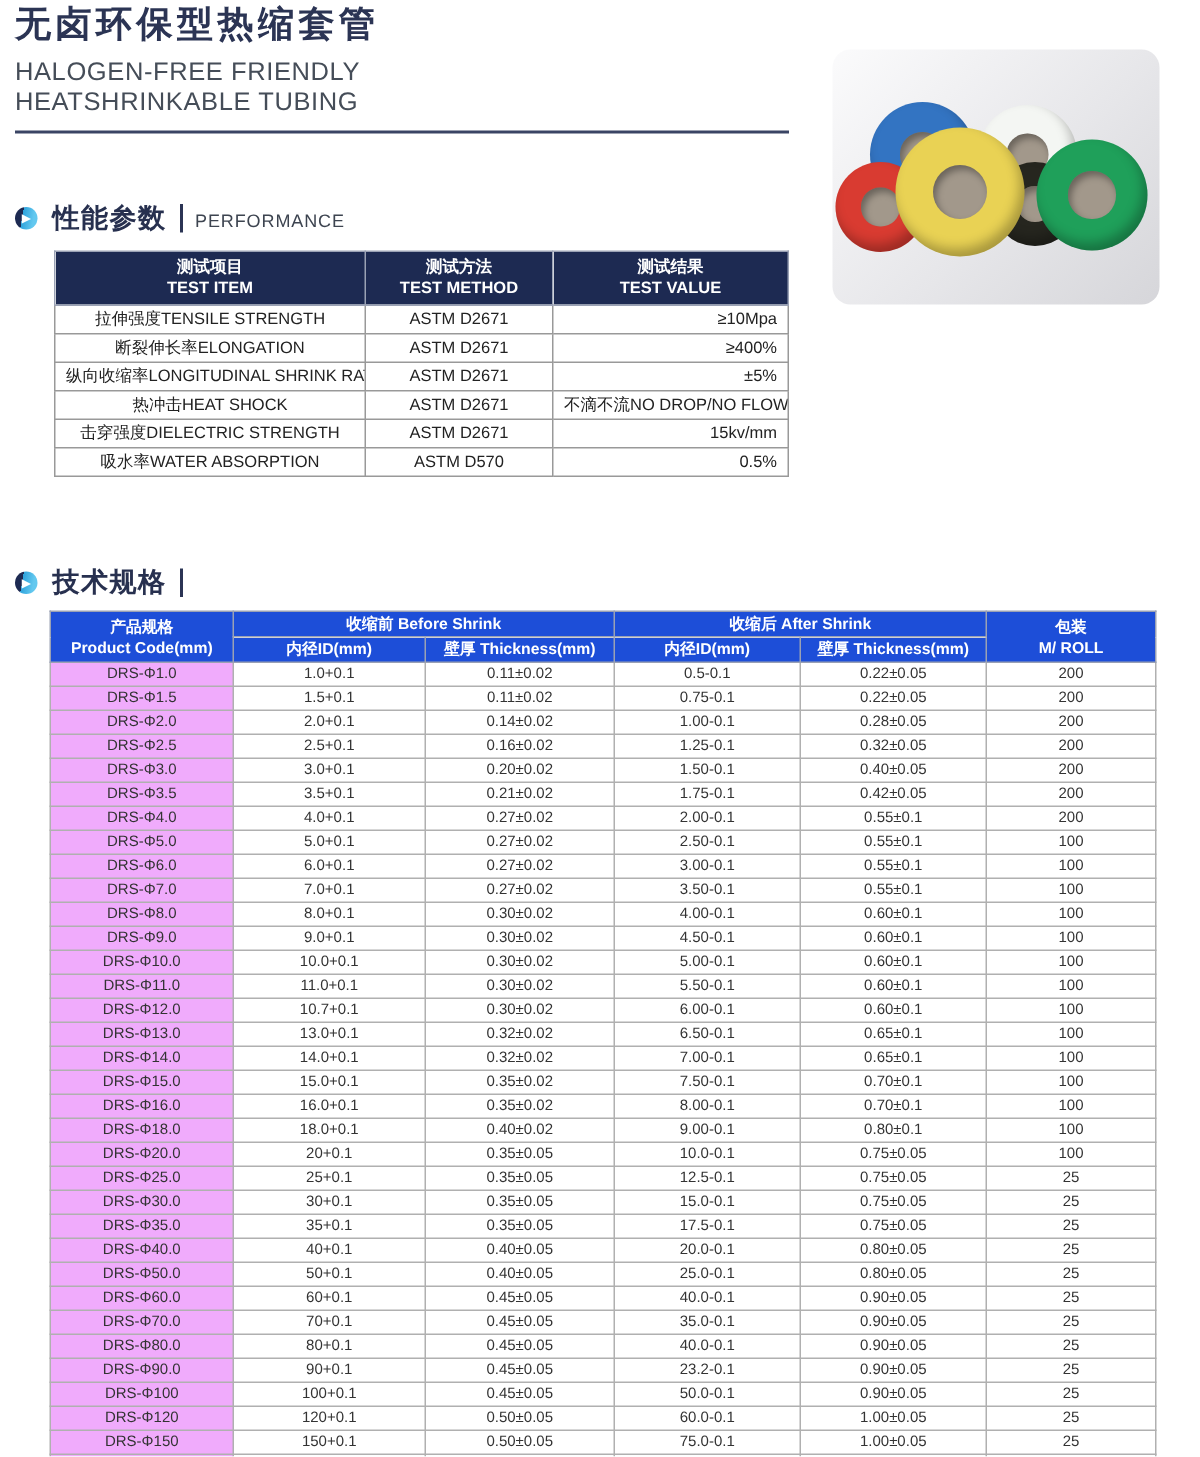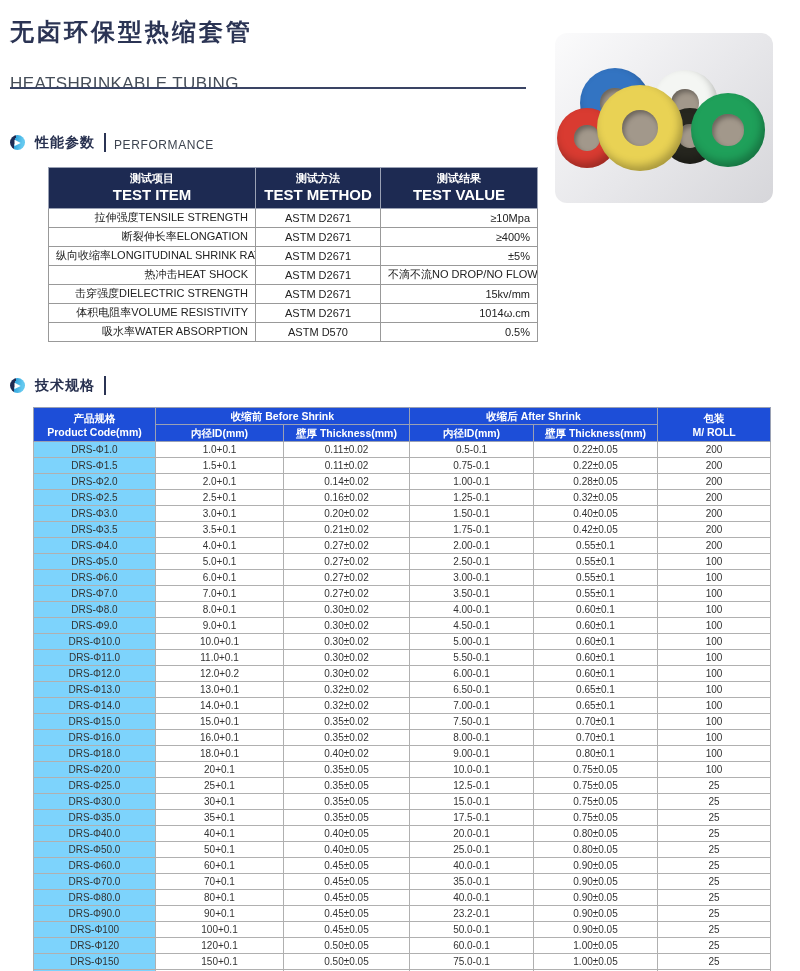--- a/index.html
+++ b/index.html
@@ -1,20 +1,20 @@
 <!DOCTYPE html>
 <html><head>
 <meta charset="utf-8">
 <style>
   html,body{margin:0;padding:0;background:#fff;}
   .page{position:relative;width:800px;height:971px;background:#fff;overflow:hidden;
         font-family:"Liberation Sans","DejaVu Sans",sans-serif;color:#222;}
 
   
-  .doc-header{position:absolute;top:16px;left:10px;}
+  .doc-header{position:absolute;top:0;left:10px;}
   .title-cn{margin:0;font-size:24px;font-weight:bold;color:#2b3454;letter-spacing:3px;}
   .title-en{margin:6px 0 0 0;font-size:17px;font-weight:500;color:#454d58;
             letter-spacing:.4px;line-height:1.18;}
   .head-rule{position:absolute;top:87px;left:10px;width:516px;height:0;
              border-top:2px solid #3a4464;}
 
   
   .photo{position:absolute;top:33px;left:555px;width:218px;height:170px;border-radius:12px;
          background:linear-gradient(135deg,#fbfbfc 0%,#e7e7ea 55%,#d6d6da 100%);
          overflow:hidden;}
@@ -26,55 +26,55 @@
   .roll-red   {left:2px;top:75px;width:60px;height:60px;z-index:2;}
   .roll-black {left:107px;top:75px;width:56px;height:56px;z-index:2;}
   .roll-yellow{left:42px;top:52px;width:86px;height:86px;z-index:3;}
   .roll-green {left:136px;top:60px;width:74px;height:74px;z-index:3;}
 
   
   .section{position:absolute;left:10px;display:flex;align-items:center;}
   .section-icon{width:15px;height:15px;border-radius:50%;flex:0 0 15px;
       background:linear-gradient(100deg,#1d2a52 34%,#2fa3dc 34%,#63c8ef 78%);
       color:#fff;font-size:8px;line-height:15px;text-align:center;}
-  .sec-cn{font-size:14px;font-weight:bold;color:#27304f;margin-left:10px;letter-spacing:1px;}
+  .sec-cn{font-size:18px;font-weight:bold;color:#27304f;margin-left:10px;letter-spacing:1px;}
   .vbar{width:2px;height:19px;background:#2b3454;margin:0 8px 0 9px;}
   .sec-en{font-size:12px;font-weight:500;color:#3d4450;letter-spacing:.6px;padding-top:4px;}
   #perf-heading{top:133px;}
   #spec-heading{top:376px;}
 
   
   table{border-collapse:collapse;table-layout:fixed;}
   th,td{overflow:hidden;white-space:nowrap;}
 
   
-  .perf{position:absolute;top:167px;left:48px;width:489px;font-size:11px;}
+  .perf{position:absolute;top:167px;left:36px;width:489px;font-size:11px;}
   .perf th{background:#1d2a52;color:#fff;font-weight:bold;border:1px solid #9aa1b4;
            padding:3px 2px;line-height:1.3;font-size:11px;}
   .perf td{border:1px solid #999;height:18px;padding:0 7px;color:#222;}
-  .perf td:nth-child(1){text-align:right;}
+  .perf td:nth-child(1){text-align:center;}
   .perf td:nth-child(2){text-align:center;}
   .perf td:nth-child(3){text-align:right;}
-  .perf th .en{display:block;font-size:15px;}
+  .perf th .en{display:block;font-size:11px;}
 
   
   .spec{position:absolute;top:407px;left:33px;width:737px;font-size:10px;}
   .spec th{background:#1d4ed8;color:#fff;font-weight:bold;border:1px solid #9aa1b4;
            padding:1px 2px;font-size:10.5px;line-height:1.35;}
   .spec td{border:1px solid #b0b0b0;height:15px;padding:0 3px;text-align:center;color:#333;}
-  .spec td:first-child{background:#7dd3fc;text-align:center;}
+  .spec td:first-child{background:#f0abfc;text-align:center;}
 </style>
 </head>
 <body>
 
 <div class="page">
 
   <div class="doc-header">
     <h1 class="title-cn">无卤环保型热缩套管</h1>
-    <p class="title-en"><br>
+    <p class="title-en"><span>HALOGEN-FREE FRIENDLY</span><br>
       <span>HEATSHRINKABLE TUBING</span></p>
   </div>
   <div class="head-rule"></div>
 
   <div class="photo">
     <div class="roll roll-blue" style="background: rgb(51, 116, 194);">
         <div class="core"></div>
       </div>
     <div class="roll roll-white" style="background: rgb(244, 246, 243);">
         <div class="core"></div>
@@ -131,25 +131,20 @@
         </tr>
         <tr>
           <td>热冲击HEAT SHOCK</td>
           <td>ASTM D2671</td>
           <td>不滴不流NO DROP/NO FLOW</td>
         </tr>
         <tr>
           <td>击穿强度DIELECTRIC STRENGTH</td>
           <td>ASTM D2671</td>
           <td>15kv/mm</td>
-        </tr>
-        <tr>
-          <td>体积电阻率VOLUME RESISTIVITY</td>
-          <td>ASTM D2671</td>
-          <td>1014ω.cm</td>
         </tr>
         <tr>
           <td>吸水率WATER ABSORPTION</td>
           <td>ASTM D570</td>
           <td>0.5%</td>
         </tr>
       </tbody>
   </table>
 
   <div class="section" id="spec-heading">
@@ -289,21 +284,21 @@
         <tr>
           <td>DRS-Φ11.0</td>
           <td>11.0+0.1</td>
           <td>0.30±0.02</td>
           <td>5.50-0.1</td>
           <td>0.60±0.1</td>
           <td>100</td>
         </tr>
         <tr>
           <td>DRS-Φ12.0</td>
-          <td>12.0+0.2</td>
+          <td>10.7+0.1</td>
           <td>0.30±0.02</td>
           <td>6.00-0.1</td>
           <td>0.60±0.1</td>
           <td>100</td>
         </tr>
         <tr>
           <td>DRS-Φ13.0</td>
           <td>13.0+0.1</td>
           <td>0.32±0.02</td>
           <td>6.50-0.1</td>

